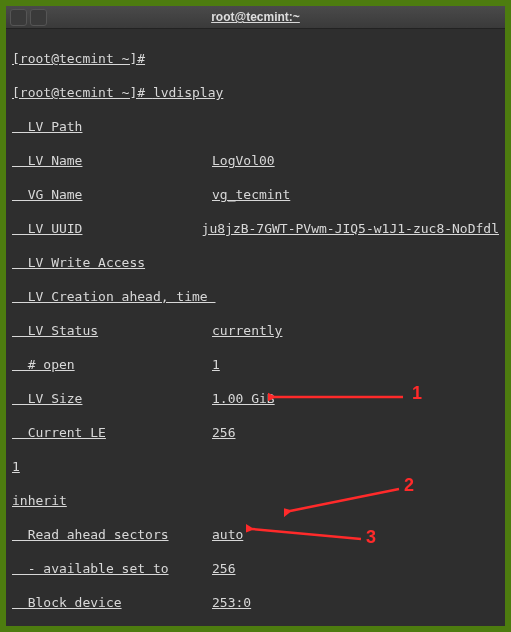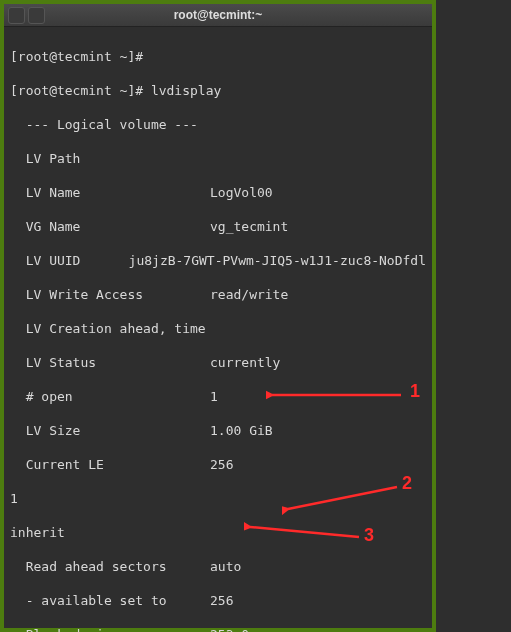--- a/index.html
+++ b/index.html
@@ -7,26 +7,27 @@
     padding: 0;
     width: 511px;
     height: 632px;
     background: #2e2e2e;
     font-family: "DejaVu Sans Mono", "Liberation Mono", monospace;
     font-size: 13px;
     color: #d8d8d8;
     overflow: hidden;
   }
   .window {
-    width: 436px;
+    width: 511px;
     height: 632px;
     position: relative;
     background: #2e2e2e;
-    border: 4px solid #4d7c0f;
+    border: 6px solid #4d7c0f;
     box-sizing: border-box;
+    text-decoration: underline;
   }
   .titlebar {
     height: 22px;
     background: linear-gradient(#4a4a4a, #3a3a3a);
     color: #ddd;
     font-family: sans-serif;
     font-size: 12px;
     font-weight: bold;
     text-align: center;
     line-height: 22px;
@@ -77,26 +78,25 @@
     <div class="win-btns">
       <div class="win-btn"></div>
       <div class="win-btn"></div>
     </div>
     <span>root@tecmint:~</span>
   </div>
 
   <div class="terminal">
 <div class="row"><span>[root@tecmint ~]#</span></div>
 <div class="row"><span>[root@tecmint ~]# </span><span>lvdisplay</span></div>
-<div class="row"><span>  --- Logical volume ---</span></div>
 <div class="row"><span class="key">  LV Path</span></div>
 <div class="row"><span class="key">  LV Name</span><span class="val">LogVol00</span></div>
 <div class="row"><span class="key">  VG Name</span><span class="val">vg_tecmint</span></div>
 <div class="row"><span class="key">  LV UUID</span><span class="val">ju8jzB-7GWT-PVwm-JIQ5-w1J1-zuc8-NoDfdl</span></div>
-<div class="row"><span class="key">  LV Write Access</span><span class="val">read/write</span></div>
+<div class="row"><span class="key">  LV Write Access</span></div>
 <div class="row"><span>  LV Creation ahead, time </span></div>
 <div class="row"><span class="key">  LV Status</span><span class="val">currently</span></div>
 <div class="row"><span class="key">  # open</span><span class="val">1</span></div>
 <div class="row"><span class="key">  LV Size</span><span class="val">1.00 GiB</span></div>
 <div class="row"><span class="key">  Current LE</span><span class="val">256</span></div>
 <div class="row"><span class="val">1</span></div>
 <div class="row"><span class="val">inherit</span></div>
 <div class="row"><span class="key">  Read ahead sectors</span><span class="val">auto</span></div>
 <div class="row"><span class="key">  - available set to</span><span class="val">256</span></div>
 <div class="row"><span class="key">  Block device</span><span class="val">253:0</span></div>

